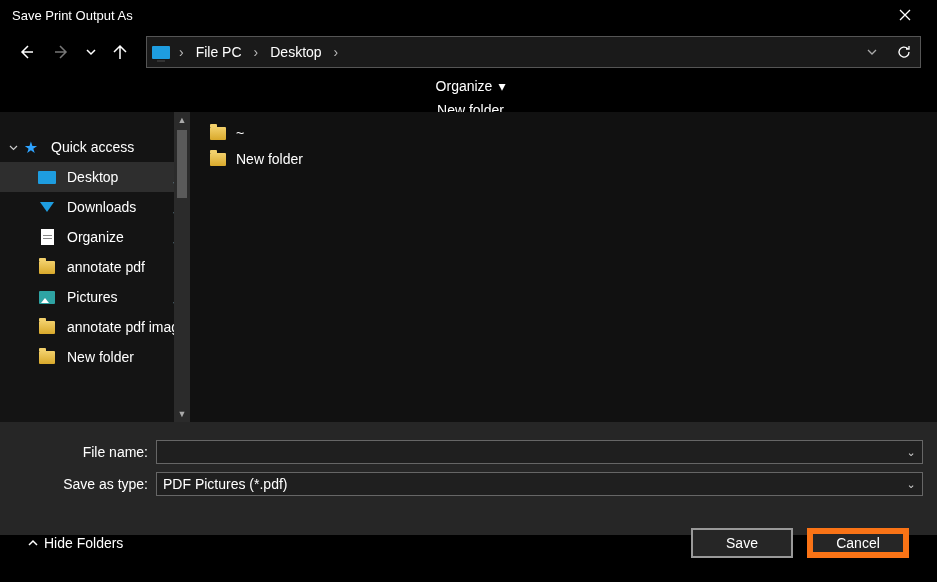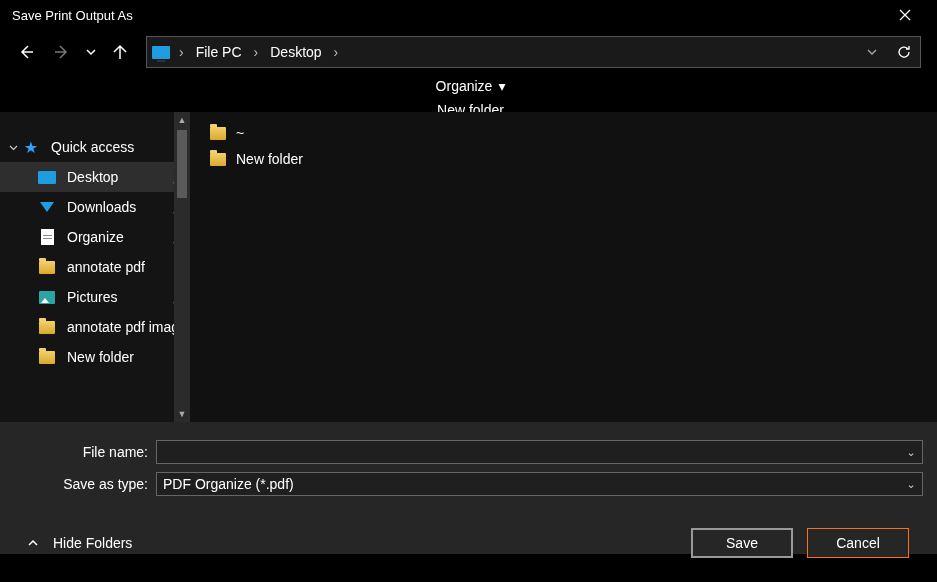--- a/index.html
+++ b/index.html
@@ -50,32 +50,32 @@
   .tree-row.child { padding-left: 28px; }
   .tree-row.child .sp { width: 8px; }
   .star { color: #2ea3ff; font-size: 16px; }
   
   .filepane { flex: 1; background: #111; padding: 8px 0 0 16px; }
   .file-row { height: 26px; display: flex; align-items: center; cursor: pointer; }
   .file-row .ficon { width: 24px; display: flex; justify-content: center; }
   .file-row .fname { padding-left: 6px; color: #fff; }
   
   
-  .form { background: #262626; padding: 18px 14px 0 14px; height: 132px; }
+  .form { background: #262626; padding: 18px 14px 0 14px; height: 113px; }
   .form-row { display: flex; align-items: center; margin-bottom: 8px; }
   .flabel { width: 142px; text-align: right; padding-right: 8px; color: #fff; font-size: 14px; }
   .fcombo { flex: 1; height: 24px; border: 1px solid #666; background: #1f1f1f; display: flex; align-items: center; }
   .fcombo input { flex: 1; background: transparent; border: none; outline: none; color: #fff; padding-left: 6px; font-size: 14px; }
   .fcombo .ftxt { flex: 1; padding-left: 6px; color: #fff; }
   .fcombo .fdrop { width: 22px; display: flex; justify-content: center; color: #ccc; cursor: pointer; }
   
   .footer { display: flex; align-items: center; padding: 24px 14px 14px 14px; }
-  .hidef { display: flex; align-items: center; cursor: pointer; color: #fff; gap: 15px; }
+  .hidef { display: flex; align-items: center; cursor: pointer; color: #fff; gap: 6px; }
   .footer-sp { flex: 1; }
-  .btn-main { width: 102px; height: 30px; border: 1px solid #f97316; background: #262626; color: #fff; cursor: pointer; margin-left: 14px; font-size: 14px; }
+  .btn-main { width: 102px; height: 30px; border: 6px solid #f97316; background: #262626; color: #fff; cursor: pointer; margin-left: 14px; font-size: 14px; }
   .btn-main.save { border-width: 2px; border-color: #999; }
   
   .folder-icon { width: 16px; height: 13px; background: linear-gradient(#f2d06b,#d9a92b); border-radius: 1px; position: relative; }
   .folder-icon::before { content:""; position:absolute; top:-3px; left:0; width:7px; height:3px; background:#f2d06b; border-radius:1px 1px 0 0; }
   .pc-icon { width: 18px; height: 13px; background:#1e9de0; border-radius:1px; position:relative; }
   .pc-icon::after { content:""; position:absolute; bottom:-3px; left:5px; width:8px; height:2px; background:#333; }
   .desktop-icon { width: 18px; height: 13px; background:#1e9de0; border-radius:1px; }
   .down-icon { width: 0; height: 0; border-left: 7px solid transparent; border-right: 7px solid transparent; border-top: 10px solid #1e9de0; }
   .doc-icon { width: 13px; height: 16px; background:#fff; position:relative; }
   .doc-icon::before { content:""; position:absolute; top:3px; left:2px; width:9px; height:1px; box-shadow: 0 0 #888, 0 3px #888, 0 6px #888; }
@@ -261,21 +261,21 @@
     <div class="fcombo">
       <input value="" style="">
       <div class="fdrop">
           <span style="font-size:11px">⌄</span>
         </div>
     </div>
   </div>
   <div class="form-row">
     <div class="flabel">Save as type:</div>
     <div class="fcombo">
-      <span class="ftxt">PDF Organize (*.pdf)</span>
+      <span class="ftxt">PDF Pictures (*.pdf)</span>
       <div class="fdrop">
           <span style="font-size:11px">⌄</span>
         </div>
     </div>
   </div>
 
   <div class="footer">
     <div class="hidef">
       <svg width="10" height="10" viewBox="0 0 10 10">
           <path d="M1 7 L5 3 L9 7" stroke="#fff" stroke-width="1.5" fill="none"></path>

